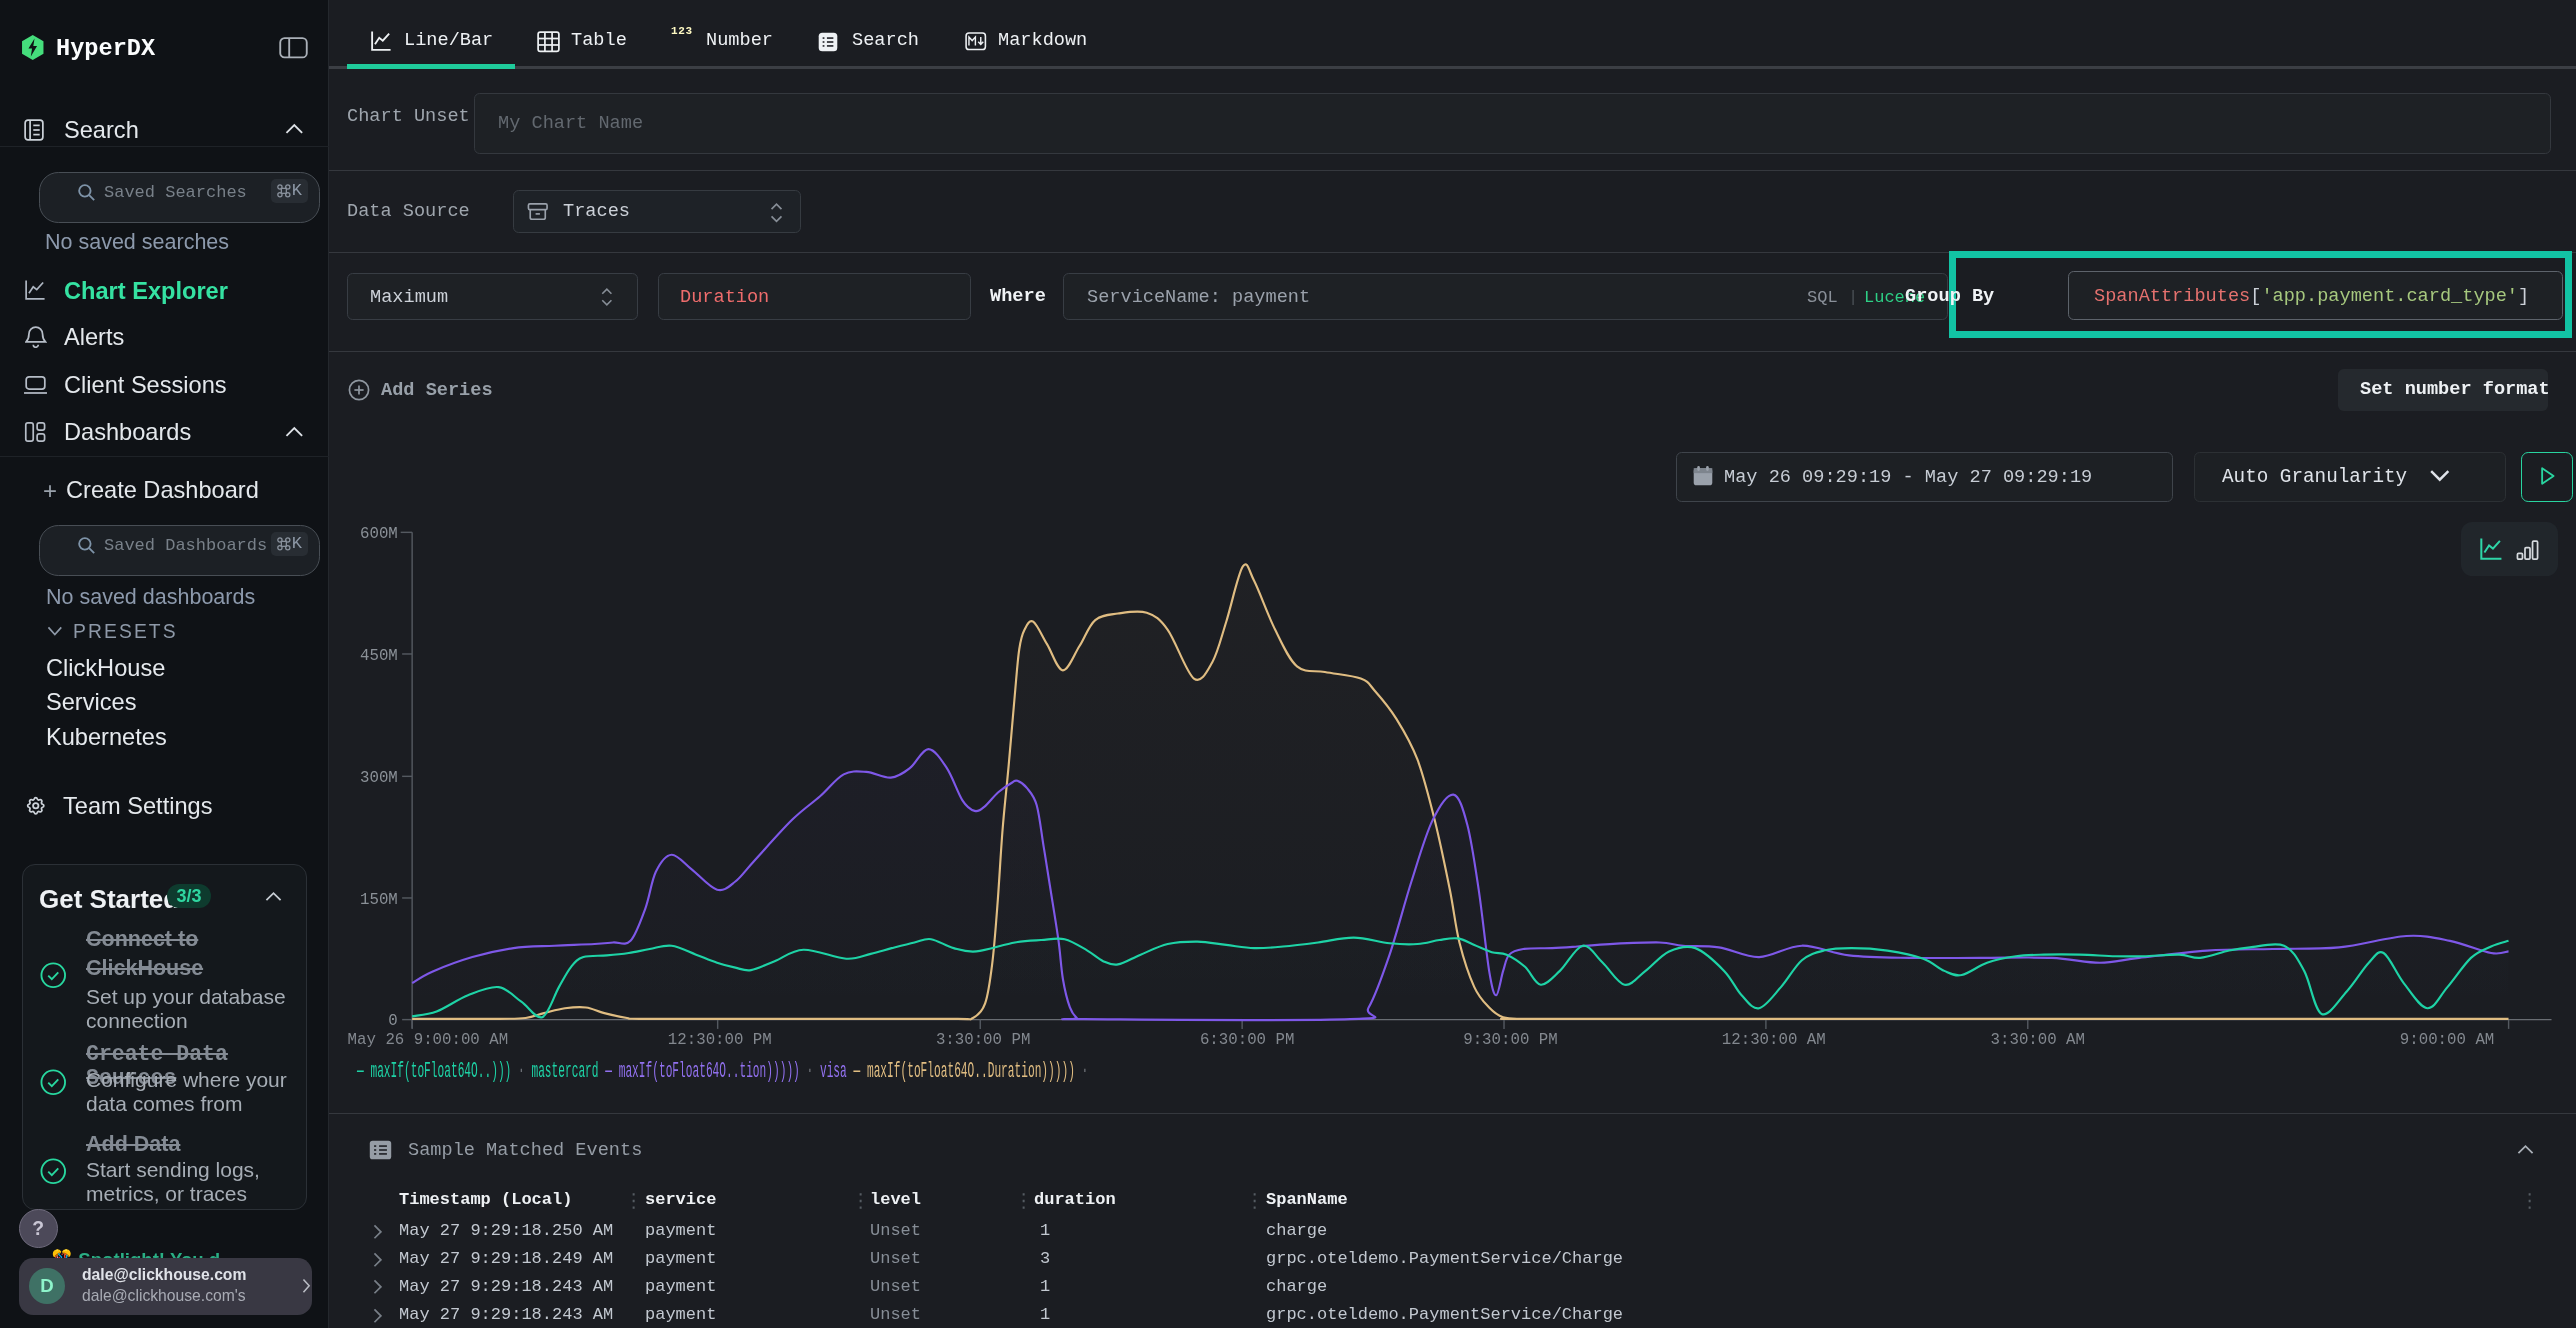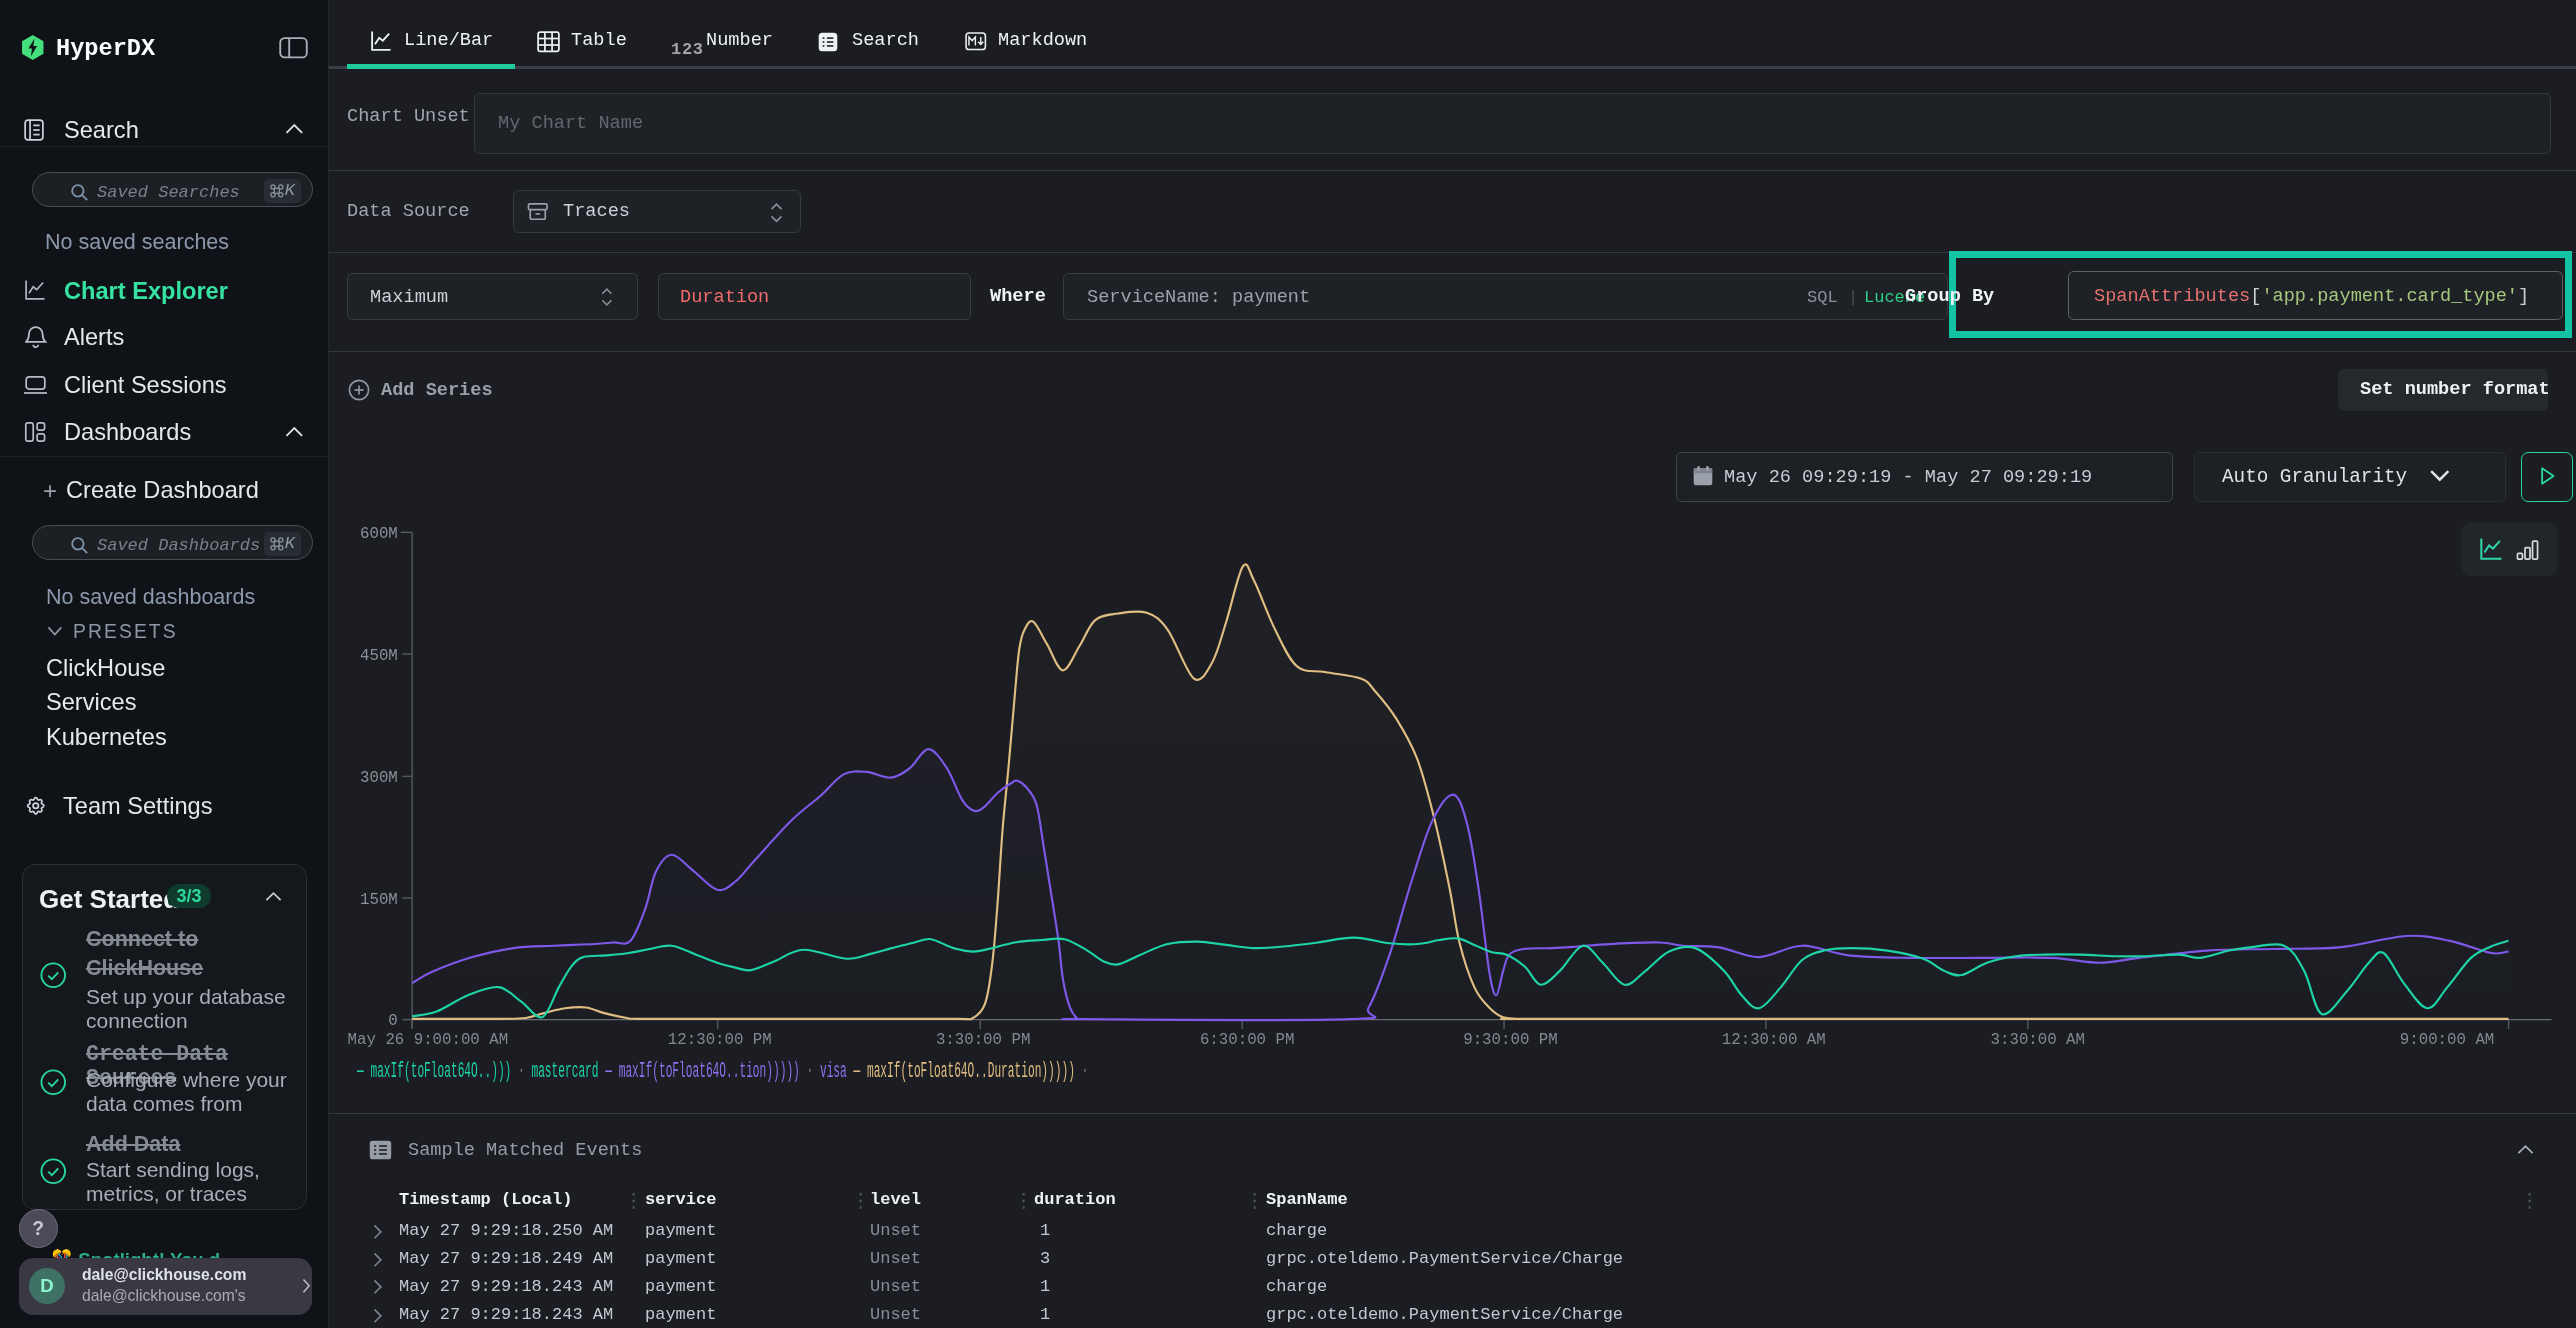--- a/index.html
+++ b/index.html
@@ -5,21 +5,21 @@
 * { margin:0; padding:0; box-sizing:border-box; }
 html,body { width:2576px; height:1328px; background:#1b1d22; overflow:hidden; }
 body { font-family:"Liberation Mono", monospace; position:relative; }
 .abs { position:absolute; }
 .sans { font-family:"Liberation Sans", sans-serif; }
 
 
 #sidebar { position:absolute; left:0; top:0; width:329px; height:1328px; background:#0f1216; border-right:1.4px solid #24282d; }
 .sep { position:absolute; left:0; width:329px; height:1.4px; background:#1e2227; }
 .navtxt { font-family:"Liberation Sans", sans-serif; font-size:23.6px; color:#e4e8ec; }
-.pill { position:absolute; left:32px; width:281px; height:35px; border:1.4px solid #484e55; border-radius:19.3px; background:#1c2025;font-style:italic; }
+.pill { position:absolute; left:39px; width:281px; height:51px; border:1.4px solid #484e55; border-radius:19.3px; background:#1c2025; }
 .pill .ph { position:absolute; left:64px; top:10px; font-size:17px; color:#788089; letter-spacing:0px; }
 .kbd { position:absolute; right:11.4px; top:6.4px; width:37px; height:24px; background:#282d33; border-radius:5px; color:#8d98a6; font-size:17px; text-align:center; line-height:24px; }
 </style>
 </head>
 <body>
 
 <div id="sidebar">
 
   <svg class="abs" style="left:22px;top:35px" width="21.5" height="25" viewBox="0 0 30 35">
     <polygon points="15,0 30,8.75 30,26.25 15,35 0,26.25 0,8.75" fill="#45de7c"></polygon>
@@ -177,21 +177,21 @@
 
   <svg class="abs" style="left:208px;top:31px" width="23" height="21.5" viewBox="0 0 32 30" fill="none" stroke="#eef1f4" stroke-width="2.4">
     <rect x="1.5" y="1.5" width="29" height="27" rx="3"></rect>
     <line x1="1.5" y1="10.5" x2="30.5" y2="10.5"></line>
       <line x1="1.5" y1="19.5" x2="30.5" y2="19.5"></line>
     <line x1="11" y1="1.5" x2="11" y2="28.5"></line>
       <line x1="21" y1="1.5" x2="21" y2="28.5"></line>
   </svg>
   <div class="abs" style="left:242px;top:30px;font-size:18.6px;color:#eef1f4;">Table</div>
 
-  <div class="abs" style="left:342px;top:40px;font-size:17px;font-weight:bold;color:#a3a3a3;letter-spacing:0.7px;">123</div>
+  <div class="abs" style="left:342px;top:25px;font-size:11px;font-weight:bold;color:#fef9c3;letter-spacing:0.7px;">123</div>
   <div class="abs" style="left:377px;top:30px;font-size:18.6px;color:#eef1f4;">Number</div>
 
   <svg class="abs" style="left:489px;top:31.5px" width="20" height="20" viewBox="0 0 28 28">
     <rect x="1" y="1" width="26" height="26" rx="5" fill="#eef1f4"></rect>
     <line x1="6.5" y1="8.5" x2="9" y2="8.5" stroke="#1b1d22" stroke-width="2.2"></line>
       <line x1="6.5" y1="14" x2="9" y2="14" stroke="#1b1d22" stroke-width="2.2"></line>
       <line x1="6.5" y1="19.5" x2="9" y2="19.5" stroke="#1b1d22" stroke-width="2.2"></line>
     <line x1="12.5" y1="8.5" x2="21.5" y2="8.5" stroke="#1b1d22" stroke-width="2.2"></line>
       <line x1="12.5" y1="14" x2="21.5" y2="14" stroke="#1b1d22" stroke-width="2.2"></line>
       <line x1="12.5" y1="19.5" x2="21.5" y2="19.5" stroke="#1b1d22" stroke-width="2.2"></line>

